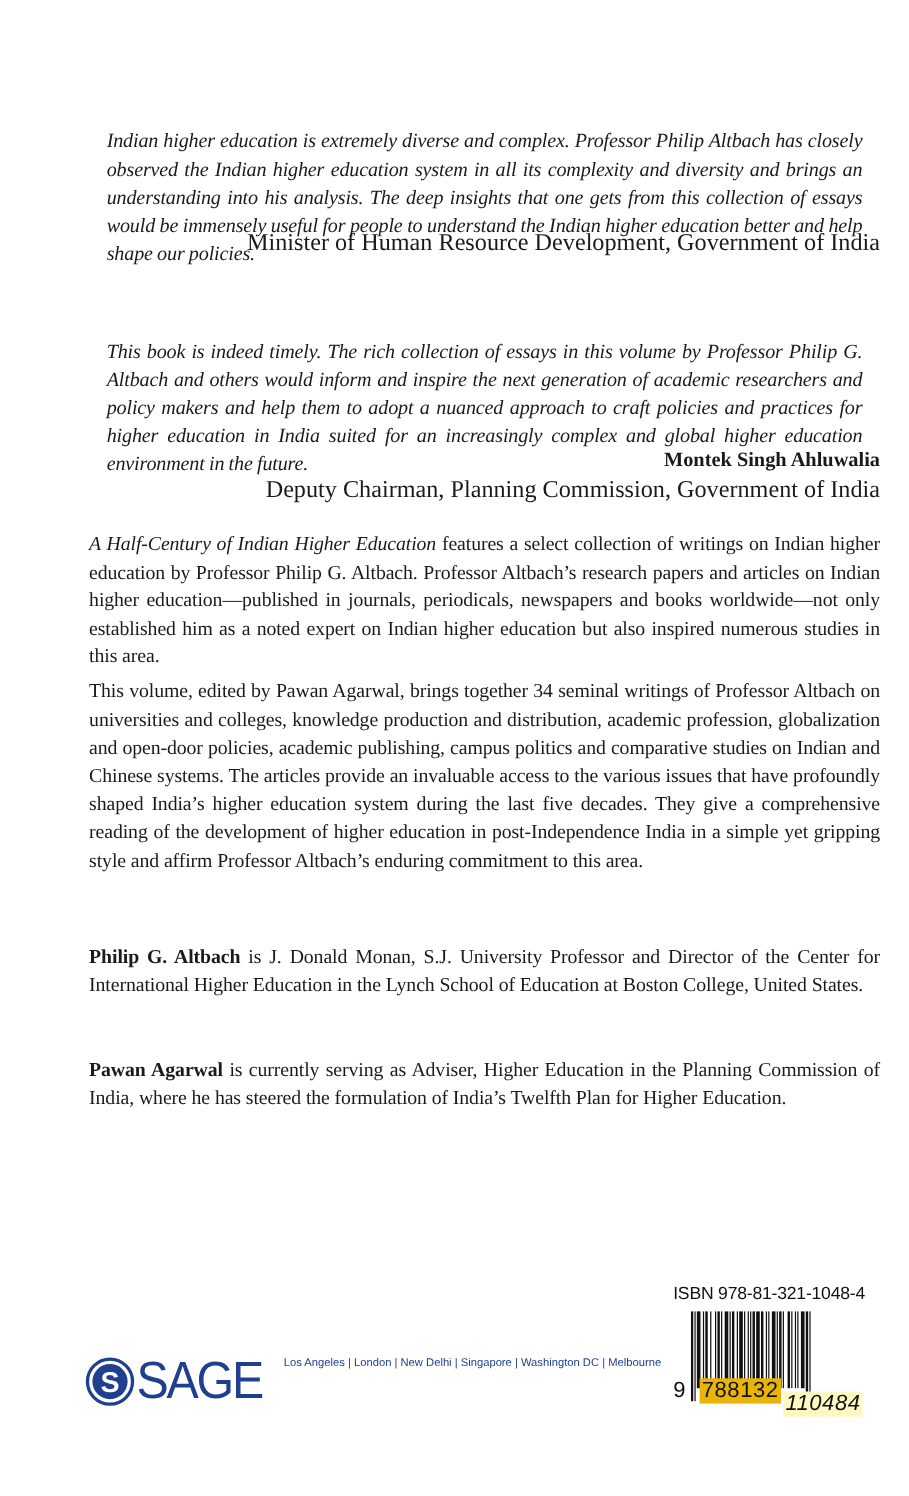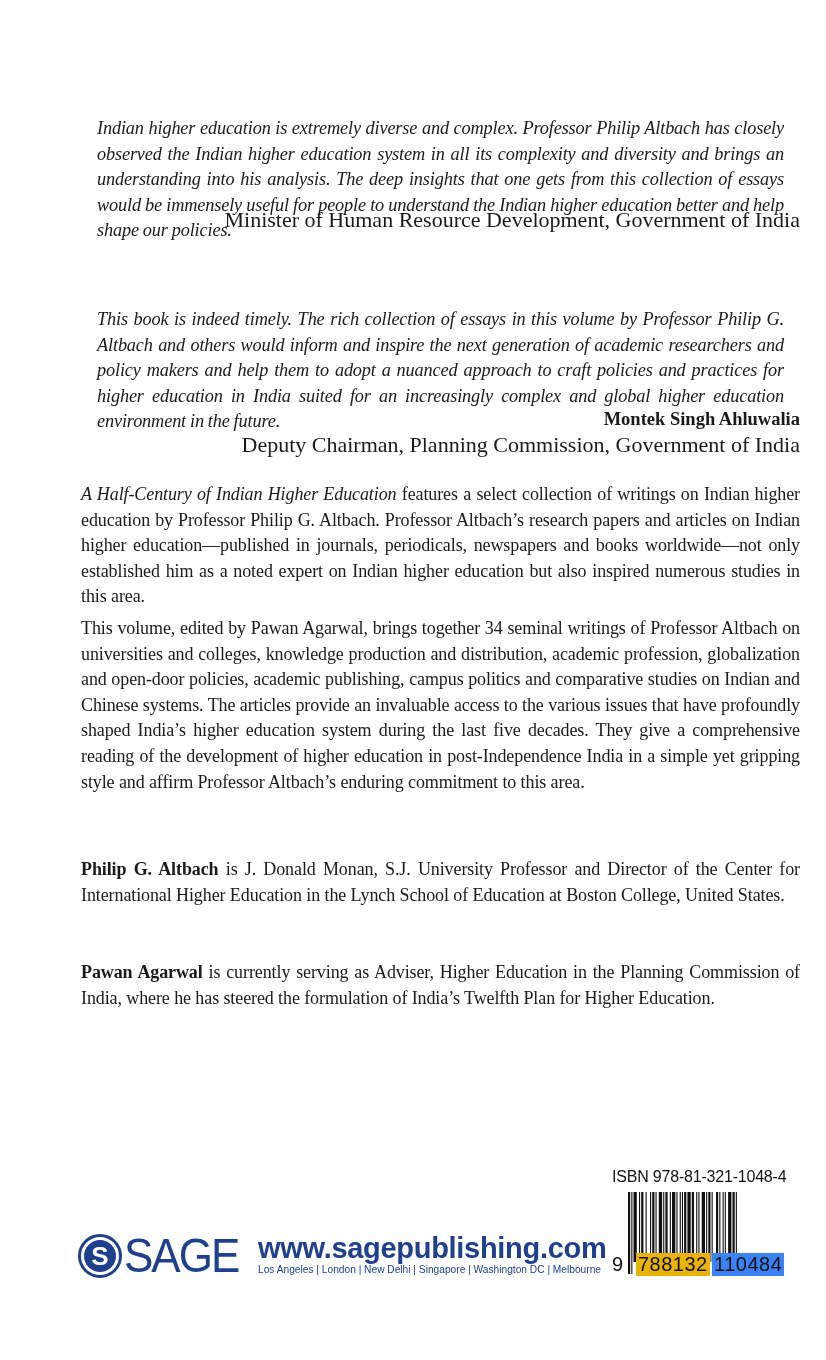--- a/index.html
+++ b/index.html
@@ -27,21 +27,21 @@
     #sage-url { position: absolute; left: 258px; top: 1233px; }
     .url { font-family: "Liberation Sans", sans-serif; font-weight: bold; font-size: 29px; color: #1f3f8f; line-height: 30px; letter-spacing: -0.3px; }
     .cities { font-family: "Liberation Sans", sans-serif; font-size: 10.2px; color: #1f3f8f; margin-top: 1px; letter-spacing: 0px; }
 
     
     #isbn { position: absolute; left: 612px; top: 1168px; font-family: "Liberation Sans", sans-serif; font-size: 16px; color: #111; letter-spacing: -0.2px; text-align: right; }
     #barcode { position: absolute; left: 628px; top: 1192px; width: 156px; height: 82px; }
     #barcode-digits { position: absolute; left: 612px; top: 1253px; font-family: "Liberation Sans", sans-serif; font-size: 20px; color: #111; background: transparent; }
     .first-digit { position: absolute; left: 0; top: 0; }
     .group1 { position: absolute; left: 24px; top: 0; background: #eab308; padding: 0 2px; letter-spacing: 0.5px; }
-    .group2 { position: absolute; left: 100px; top: 0; background: #3b82f6; padding: 0 2px; letter-spacing: 0.5px; }
+    .group2 { position: absolute; left: 100px; top: 12px; background: #fef9c3; padding: 0 2px; letter-spacing: 0.5px; font-style: italic; }
   </style>
 </head>
 <body>
 
 <div id="quote1">
   <p class="quote">Indian higher education is extremely diverse and complex. Professor Philip Altbach has closely observed the Indian higher education system in all its complexity and diversity and brings an understanding into his analysis. The deep insights that one gets from this collection of essays would be immensely useful for people to understand the Indian higher education better and help shape our policies.</p>
 </div>
 <div id="attr1">
   <p class="attr-role">Minister of Human Resource Development, Government of India</p>
 </div>
@@ -71,21 +71,20 @@
 </div>
 
 <div id="sage">
   <div class="sage-mark">
     <div class="sage-mark-inner">S</div>
   </div>
   <div class="sage-word">SAGE</div>
 </div>
 
 <div id="sage-url">
-  <div class="url">www.sagepublishing.com</div>
   <div class="cities">Los Angeles | London | New Delhi | Singapore | Washington DC | Melbourne</div>
 </div>
 
 <div id="isbn">ISBN 978-81-321-1048-4</div>
 
 <svg id="barcode" viewBox="0 0 156 82" preserveAspectRatio="none">
     <rect x="0" y="0" width="2.2" height="82" fill="#111"></rect>
     <rect x="3.3000000000000003" y="0" width="1.1" height="82" fill="#111"></rect>
     <rect x="5.5" y="0" width="3.3000000000000003" height="70" fill="#111"></rect>
     <rect x="11" y="0" width="1.1" height="70" fill="#111"></rect>

